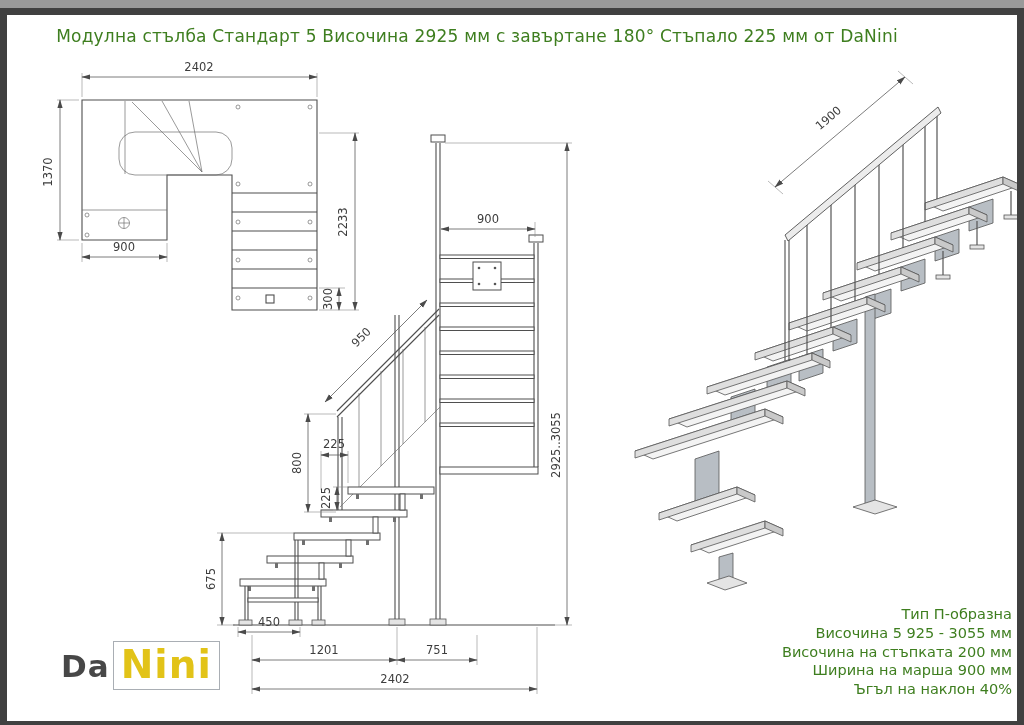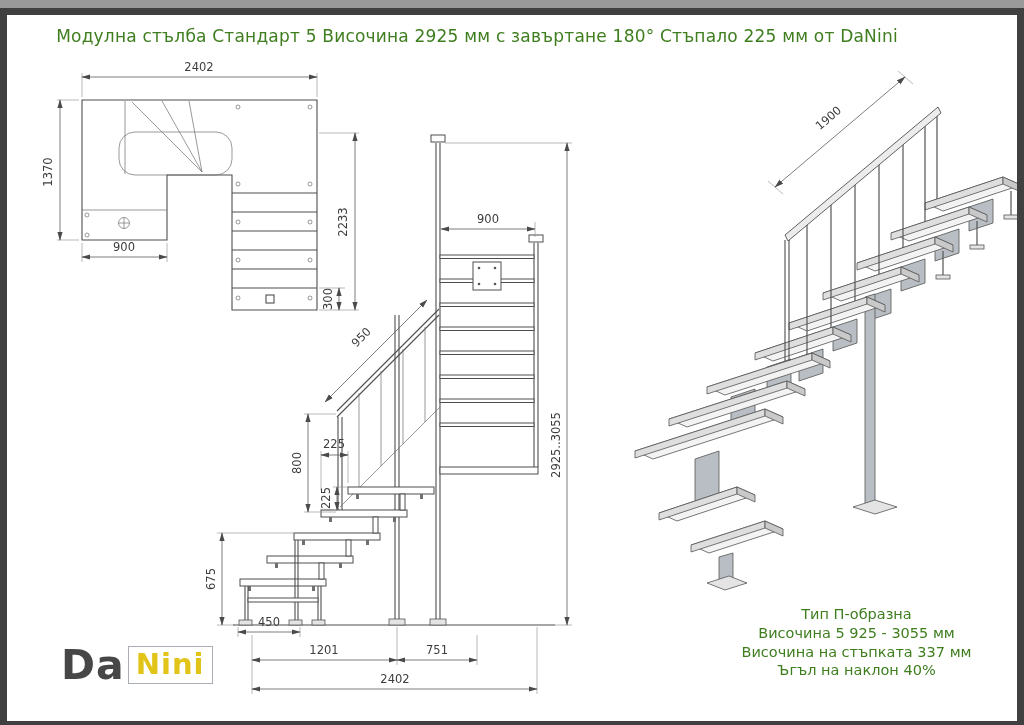--- a/index.html
+++ b/index.html
@@ -1,23 +1,23 @@
 <!DOCTYPE html>
 <html style="--green: #3e7e1f; --yellow: #e2c318;"><head>
 <meta charset="utf-8">
 <style>
   *{margin:0;padding:0;box-sizing:border-box}
   html,body{background:#9a9a9a}
   body{font-family:"DejaVu Sans","Liberation Sans",sans-serif}
   .page{position:relative;width:1024px;height:720px;background:#ffffff;border:7px solid #404040;overflow:hidden;margin:8px auto}
   .title{position:absolute;left:0;top:11px;width:940px;text-align:center;font-size:17px;color:var(--green,#3e7e1f);letter-spacing:.2px;white-space:nowrap}
-  .specs{position:absolute;left:727px;top:590px;width:245px;text-align:center;color:var(--green,#3e7e1f);font-size:14.5px;line-height:18.8px}
+  .specs{position:absolute;left:760px;top:590px;width:245px;text-align:right;color:var(--green,#3e7e1f);font-size:14.5px;line-height:18.8px}
   .logo{position:absolute;left:54px;top:626px;display:flex;align-items:center}
-  .logo-da{color:#474747;font-weight:bold;font-size:41px;letter-spacing:1px}
-  .logo-nini{color:var(--yellow,#e2c318);font-weight:bold;font-size:29px;letter-spacing:1px;border:1.5px solid #a9aeb4;padding:0 7px 2px 7px;margin-left:3px}
+  .logo-da{color:#474747;font-weight:bold;font-size:31px;letter-spacing:1px}
+  .logo-nini{color:var(--yellow,#e2c318);font-weight:bold;font-size:39px;letter-spacing:1px;border:1.5px solid #a9aeb4;padding:0 7px 2px 7px;margin-left:3px}
   svg{position:absolute;left:0;top:0}
   svg text{font-family:"DejaVu Sans","Liberation Sans",sans-serif}
   .dimtext{font-size:11.5px;fill:#3d3d3d}
   .ln{fill:none;stroke:#4f4f4f;stroke-width:1.1}
   .thin{fill:none;stroke:#6e6e6e;stroke-width:.7}
   .dim{fill:none;stroke:#5a5a5a;stroke-width:.8}
   .ext{fill:none;stroke:#8a8a8a;stroke-width:.6}
   .wfill{fill:#fff;stroke:#4f4f4f;stroke-width:1}
   .top{fill:#f3f3f3;stroke:#565656;stroke-width:.8}
   .front{fill:#dedede;stroke:#565656;stroke-width:.8}
@@ -240,21 +240,22 @@
 
       <path class="ext" d="M761,166 L776,179 M891,56 L906,69"></path>
       <line class="dim" x1="768" y1="172" x2="898" y2="62" marker-start="url(#arr)" marker-end="url(#arr)"></line>
       <text class="dimtext" x="824" y="106" text-anchor="middle" transform="rotate(-40.5 824 106)">1900</text>
     </g>
   </svg>
 
   <div class="specs">
     <div>Тип П-образна</div>
     <div>Височина 5 925 - 3055 мм</div>
-    <div>Височина на стъпката 337 мм</div>
+    <div>Височина на стъпката 200 мм</div>
+    <div>Ширина на марша 900 мм</div>
     <div>Ъгъл на наклон 40%</div>
   </div>
 
   <div class="logo">
     <span class="logo-da">Da</span>
     <span class="logo-nini">Nini</span>
   </div>
 
 </div>
 

